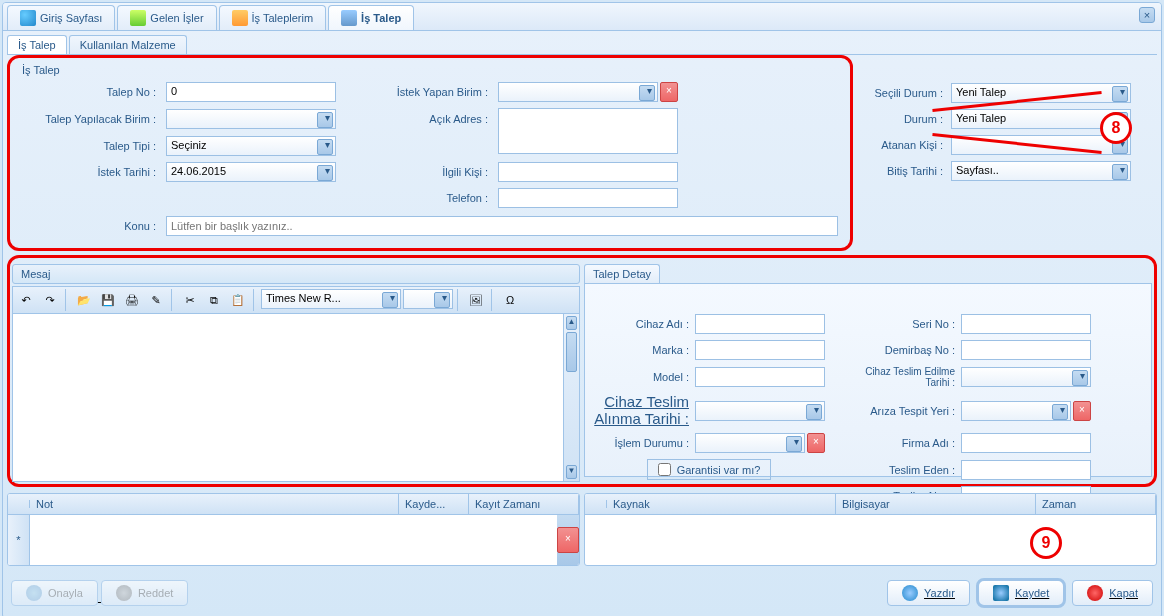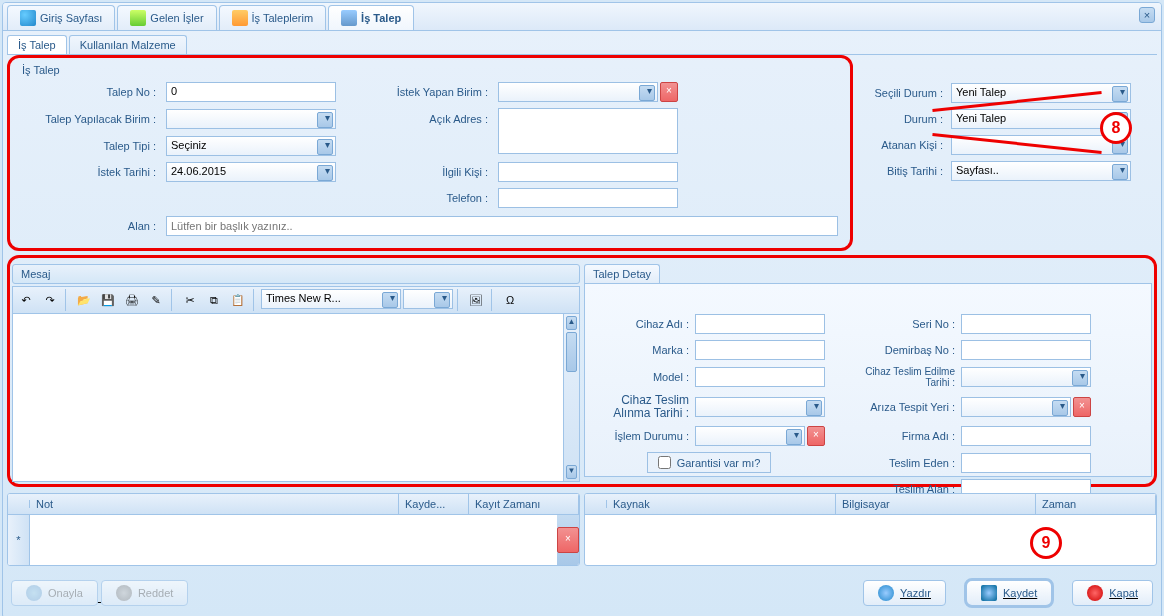--- a/index.html
+++ b/index.html
@@ -159,21 +159,21 @@
               <label>İlgili Kişi :</label>
               <div class="input"></div>
 
               <div></div>
                   <div></div>
                   <div></div>
               <label>Telefon :</label>
               <div class="input"></div>
             </div>
             <div class="konu-row">
-              <label>Alan :</label>
+              <label>Konu :</label>
               <input class="input" style="color: rgb(136, 136, 136);" placeholder="Lütfen bir başlık yazınız..">
             </div>
           </div>
         </div>
       </div>
 
       <div class="top-right">
         <div class="right-fields">
           <label>Seçili Durum :</label>
           <div class="select">Yeni Talep</div>
@@ -237,21 +237,21 @@
             <div></div>
             <label>Demirbaş No :</label>
             <div class="input"></div>
 
             <label>Model :</label>
             <div class="input"></div>
             <div></div>
             <label style="font-size:10px; line-height:1.1;">Cihaz Teslim Edilme Tarihi :</label>
             <div class="select"></div>
 
-            <label style="font-size:12px; line-height:1.1;">Cihaz Teslim Alınma Tarihi :</label>
+            <label style="font-size:15px; line-height:1.1;text-decoration:underline;">Cihaz Teslim Alınma Tarihi :</label>
             <div class="select"></div>
             <div></div>
             <label>Arıza Tespit Yeri :</label>
             <div class="input-with-btns">
               <div class="select"></div>
               <div class="mini-btn x">×</div>
             </div>
 
             <label>İşlem Durumu :</label>
             <div class="input-with-btns">
@@ -314,21 +314,21 @@
       <div>
         <span class="btn disabled">
               <span class="ic" style="background:radial-gradient(#bde,#9bd)"></span>
               <span>Onayla</span>
             </span>
         <span class="btn disabled">
               <span class="ic" style="background:radial-gradient(#ccc,#999)"></span>
               <span>Reddet</span>
             </span>
       </div>
-      <div style="display:flex; gap:18px; align-items:center;">
+      <div style="display:flex; gap:6px; align-items:center;">
         <span class="btn">
               <span class="ic" style="background:radial-gradient(#9cf,#28c)"></span>
               <span>Yazdır</span>
             </span>
         <span class="btn red-box" style="border-width:3px; border-radius:8px;">
               <span class="ic" style="background:radial-gradient(#9cf,#069); border-radius:2px;"></span>
               <span>Kaydet</span>
             </span>
         <span class="btn">
               <span class="ic" style="background:radial-gradient(#f66,#c00)"></span>

